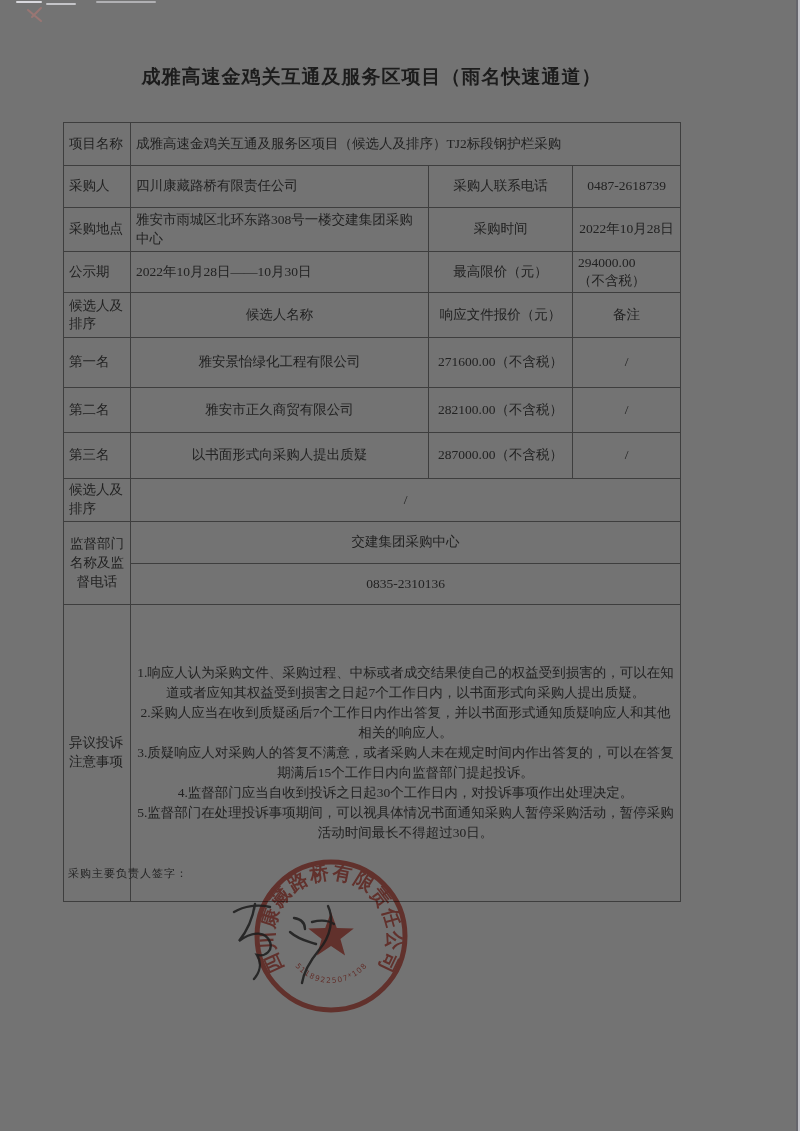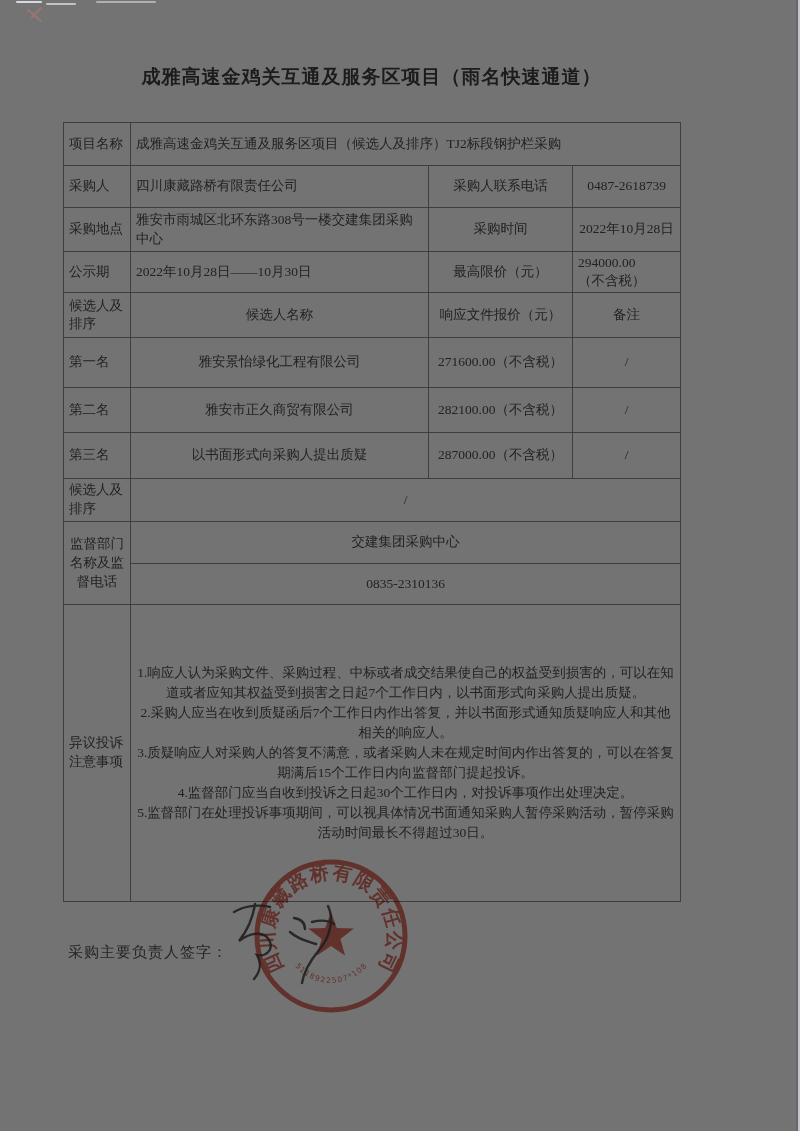--- a/index.html
+++ b/index.html
@@ -31,21 +31,21 @@
     padding:2px 5px; color:#222;
   }
   td.lbl { padding-left:5px; padding-right:3px;margin-top:40px; }
   td.center { text-align:center; }
   td.left { text-align:left; padding-left:8px; }
   .two-line div { text-align:left; line-height:1.35; }
   td.dispute-cell { vertical-align:middle; padding:10px 7px; }
   td.dispute-cell p { font-size:13.5px; line-height:20px; margin:0; text-align:center; }
   .slash { font-size:14px; }
 
-  .sign-label { position:absolute; left:68px; top:943px; font-size:15px; letter-spacing:1px; color:#242424; }
+  .sign-label { position:absolute; left:68px; top:866px; font-size:11px; letter-spacing:1px; color:#242424; }
 
   .signature { position:absolute; left:212px; top:888px; z-index:6; }
   .stamp { position:absolute; left:250px; top:855px; z-index:5; opacity:.82; mix-blend-mode:multiply; }
 
   .pen-mark { position:absolute; left:24px; top:4px; z-index:2; opacity:.45; }
 </style>
 </head>
 <body>
 
 <div class="page">

